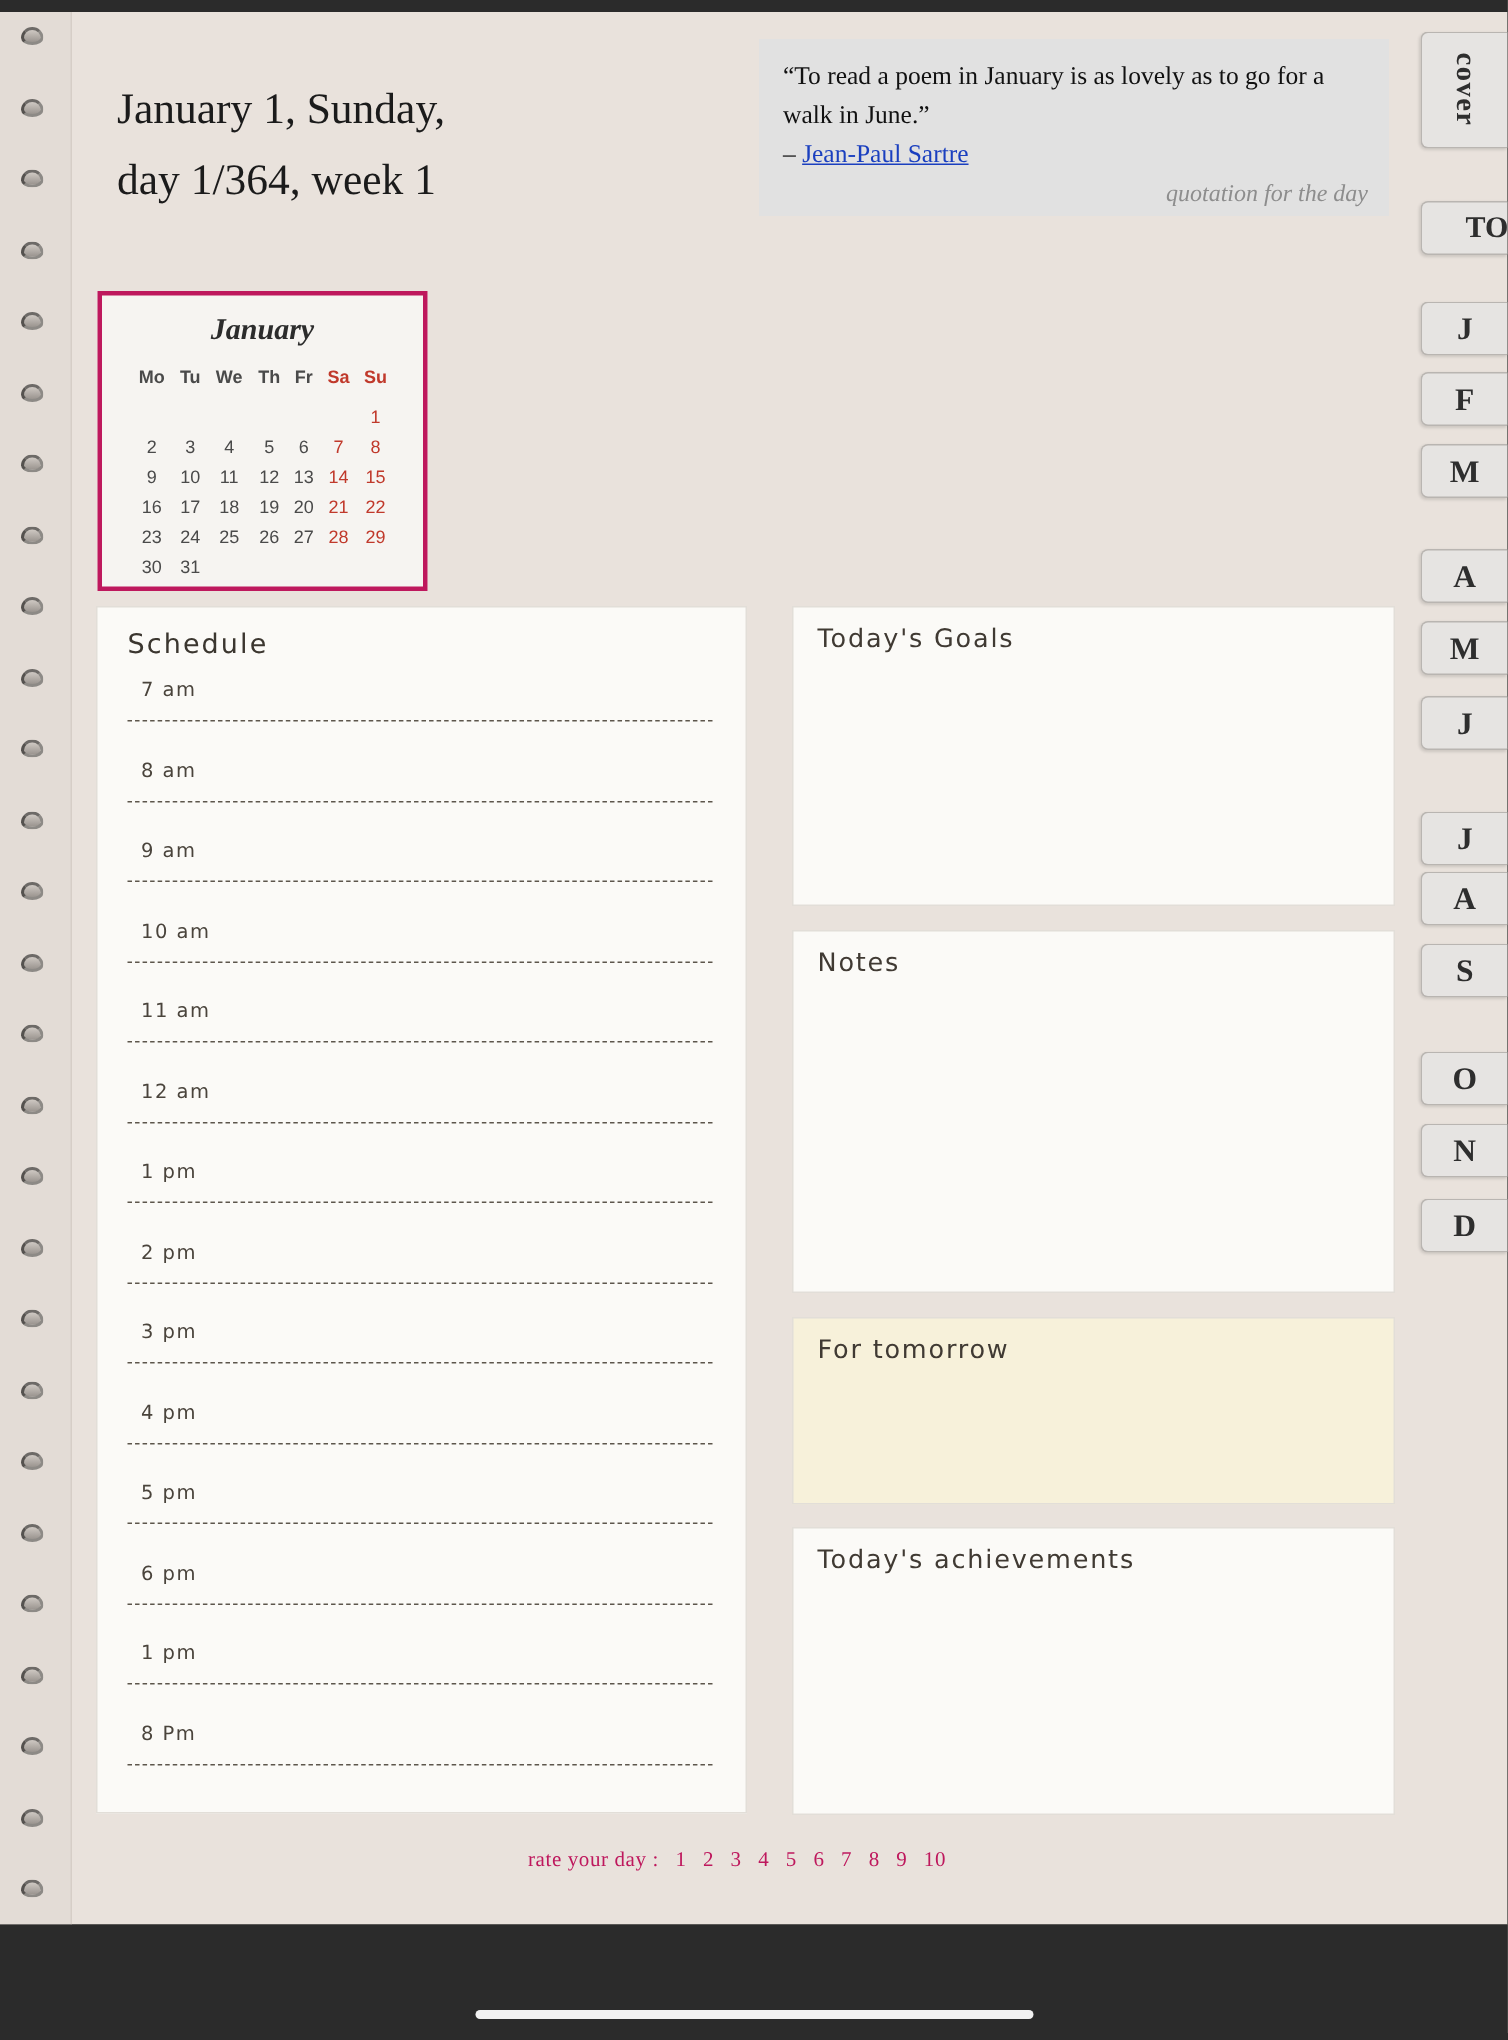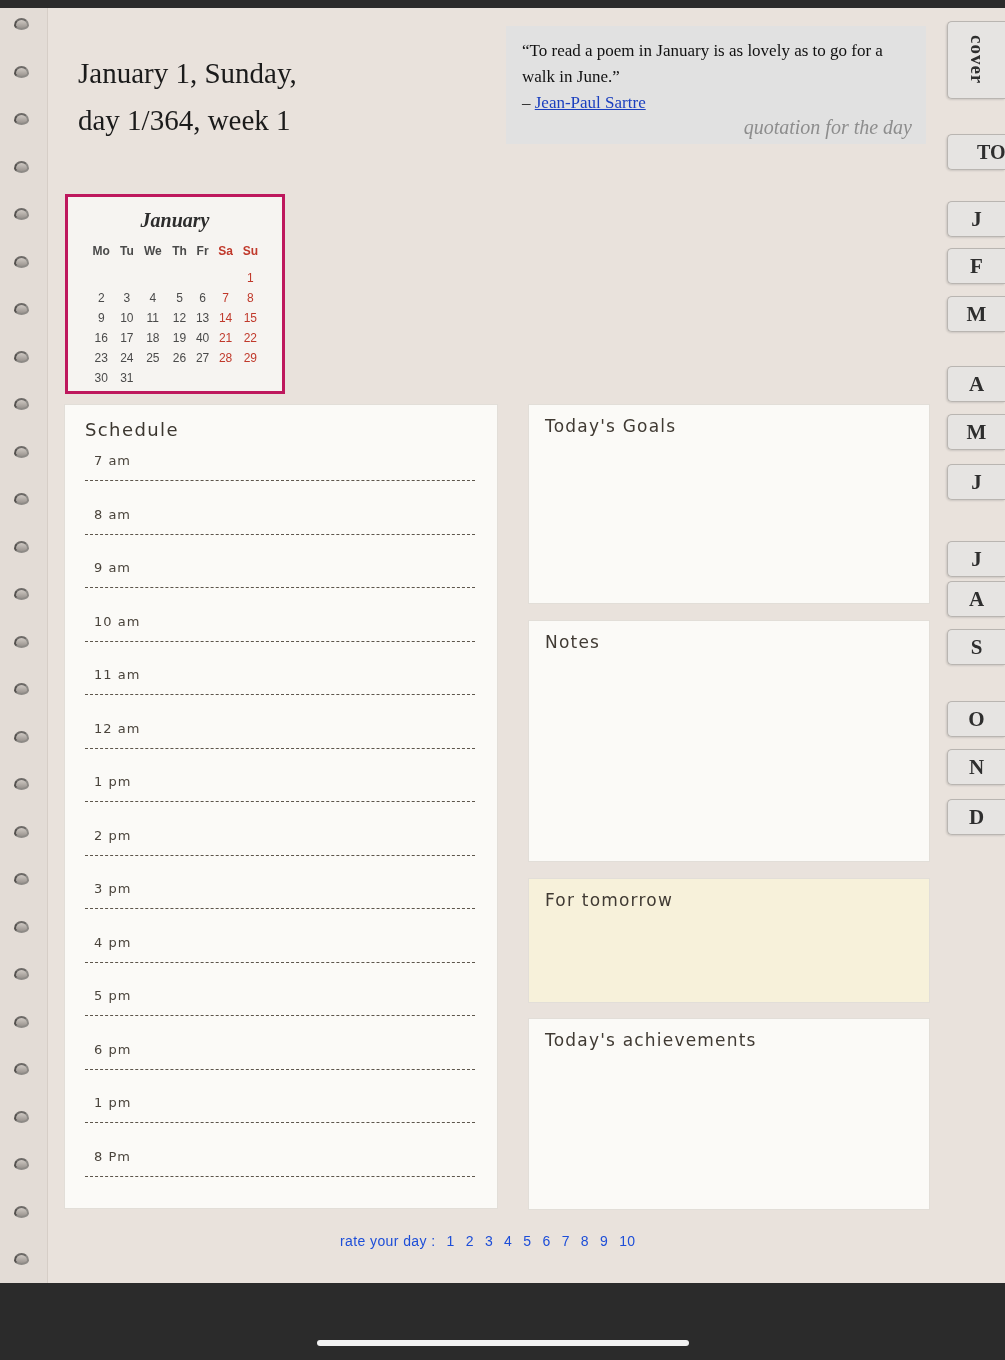--- a/index.html
+++ b/index.html
@@ -91,21 +91,21 @@
     color: #111;
   }
   .quote-author-line a {
     color: #1a3fbf;
     text-decoration: underline;
   }
   .quote-caption {
     position: absolute; right: 14px; bottom: 5px;
     font-family: "Liberation Serif", serif;
     font-style: italic;
-    font-size: 20px;
+    font-size: 16px;
     color: #8d8d8d;
   }
 
   
   .mini-cal {
     position: absolute; left: 65px; top: 186px;
     width: 220px; height: 200px;
     background: #f6f4f1;
     border: 3px solid #be185d;
     padding-top: 12px;
@@ -188,24 +188,24 @@
   }
 
   
   #goals        { left: 528px; top: 396px; width: 402px; height: 200px; }
   #notes        { left: 528px; top: 612px; width: 402px; height: 242px; }
   #tomorrow     { left: 528px; top: 870px; width: 402px; height: 125px; }
   #achievements { left: 528px; top: 1010px; width: 402px; height: 192px; }
 
   
   .rate {
-    position: absolute; left: 340px; top: 1225px;
-    font-family: Liberation Sans, sans-serif;
+    position: absolute; left: 352px; top: 1225px;
+    font-family: Liberation Serif, serif;
     font-size: 14px;
-    color: #1d4ed8;
+    color: #be185d;
     letter-spacing: 0.4px;
   }
   .rate .num { margin-left: 11px; }
 
   
   .tabs {
     position: absolute; right: 0; top: 8px;
     width: 60px; height: 1275px;
   }
   .tab {
@@ -329,21 +329,21 @@
               <td>12</td>
               <td>13</td>
               <td class="we">14</td>
               <td class="we">15</td>
             </tr>
             <tr>
               <td>16</td>
               <td>17</td>
               <td>18</td>
               <td>19</td>
-              <td>40</td>
+              <td>20</td>
               <td class="we">21</td>
               <td class="we">22</td>
             </tr>
             <tr>
               <td>23</td>
               <td>24</td>
               <td>25</td>
               <td>26</td>
               <td>27</td>
               <td class="we">28</td>

